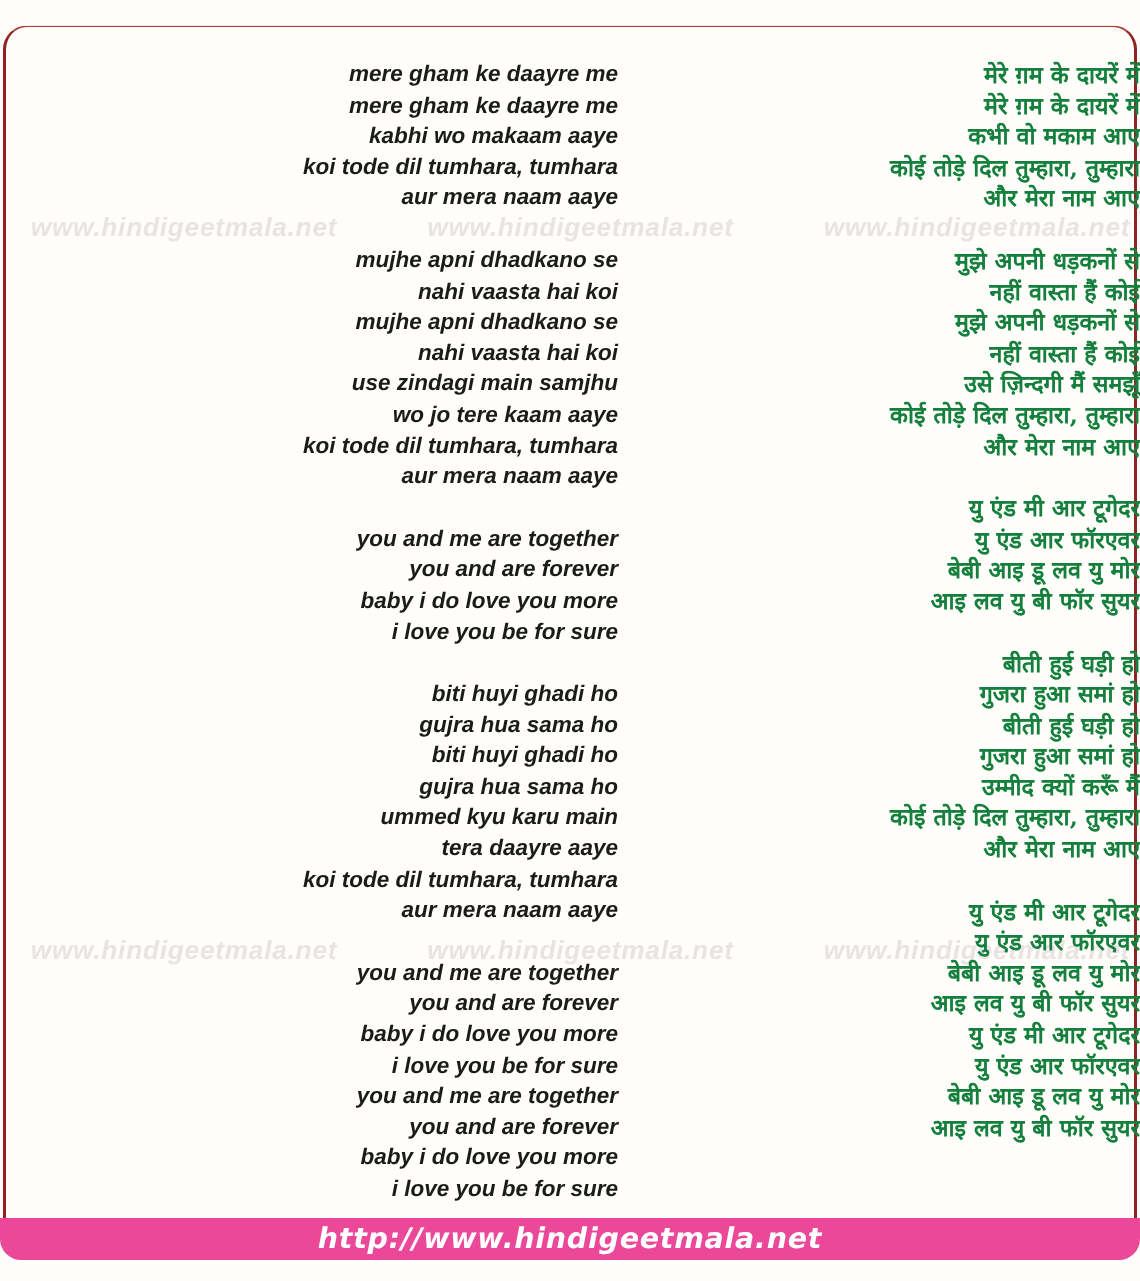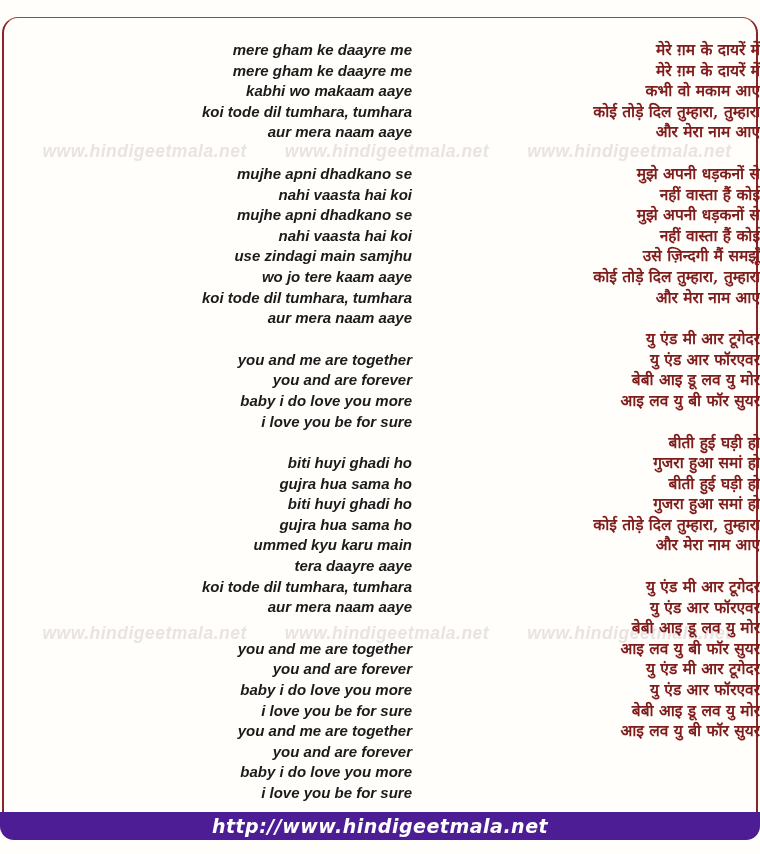--- a/index.html
+++ b/index.html
@@ -20,21 +20,21 @@
     border-top: 1px solid #b04040;
     border-radius: 16px 16px 0 0;
     pointer-events: none;
   }
   .watermark-row {
     position: absolute;
     left: 0; right: 0;
     height: 22px;
     display: flex;
     justify-content: center;
-    gap: 38px;
+    gap: 60px;
     align-items: center;
     font-weight: bold;
     font-style: italic;
     font-size: 17.5px;
     letter-spacing: 0.5px;
     color: #eae3e3;
     white-space: nowrap;
     pointer-events: none;
     padding-left: 14px;
   }
@@ -50,36 +50,36 @@
   .col-latin {
     left: 12px;
     color: #1b1b1b;
     font-family: "Liberation Sans", sans-serif;
     font-weight: bold;
     font-style: italic;
     font-size: 15px;
   }
   .col-hindi {
     left: 360px;
-    color: #7f1d1d;
+    color: #15803d;
     font-family: "DejaVu Serif", "Liberation Serif", serif;
     font-weight: bold;
     font-size: 15.5px;
   }
   .stanza { margin-bottom: 21px; }
   .line {
     height: 20.6px;
     line-height: 20.6px;
     white-space: nowrap;
   }
   .footer-bar {
     position: absolute;
     left: 0; right: 0; bottom: 14px;
     height: 28px;
-    background: #4c1d95;
+    background: #ec4899;
     border-radius: 0 0 14px 14px;
     display: flex;
     align-items: center;
     justify-content: center;
   }
   .footer-link {
     color: #ffffff;
     font-family: "DejaVu Sans", "Liberation Sans", sans-serif;
     font-weight: bold;
     font-style: italic;
@@ -174,20 +174,21 @@
         <div class="line">यु एंड मी आर टूगेदर</div>
         <div class="line">यु एंड आर फॉरएवर</div>
         <div class="line">बेबी आइ डू लव यु मोर</div>
         <div class="line">आइ लव यु बी फॉर सुयर</div>
       </div>
       <div class="stanza">
         <div class="line">बीती हुई घड़ी हो</div>
         <div class="line">गुजरा हुआ समां हो</div>
         <div class="line">बीती हुई घड़ी हो</div>
         <div class="line">गुजरा हुआ समां हो</div>
+        <div class="line">उम्मीद क्यों करूँ मैं</div>
         <div class="line">कोई तोड़े दिल तुम्हारा, तुम्हारा</div>
         <div class="line">और मेरा नाम आए</div>
       </div>
       <div class="stanza">
         <div class="line">यु एंड मी आर टूगेदर</div>
         <div class="line">यु एंड आर फॉरएवर</div>
         <div class="line">बेबी आइ डू लव यु मोर</div>
         <div class="line">आइ लव यु बी फॉर सुयर</div>
         <div class="line">यु एंड मी आर टूगेदर</div>
         <div class="line">यु एंड आर फॉरएवर</div>

